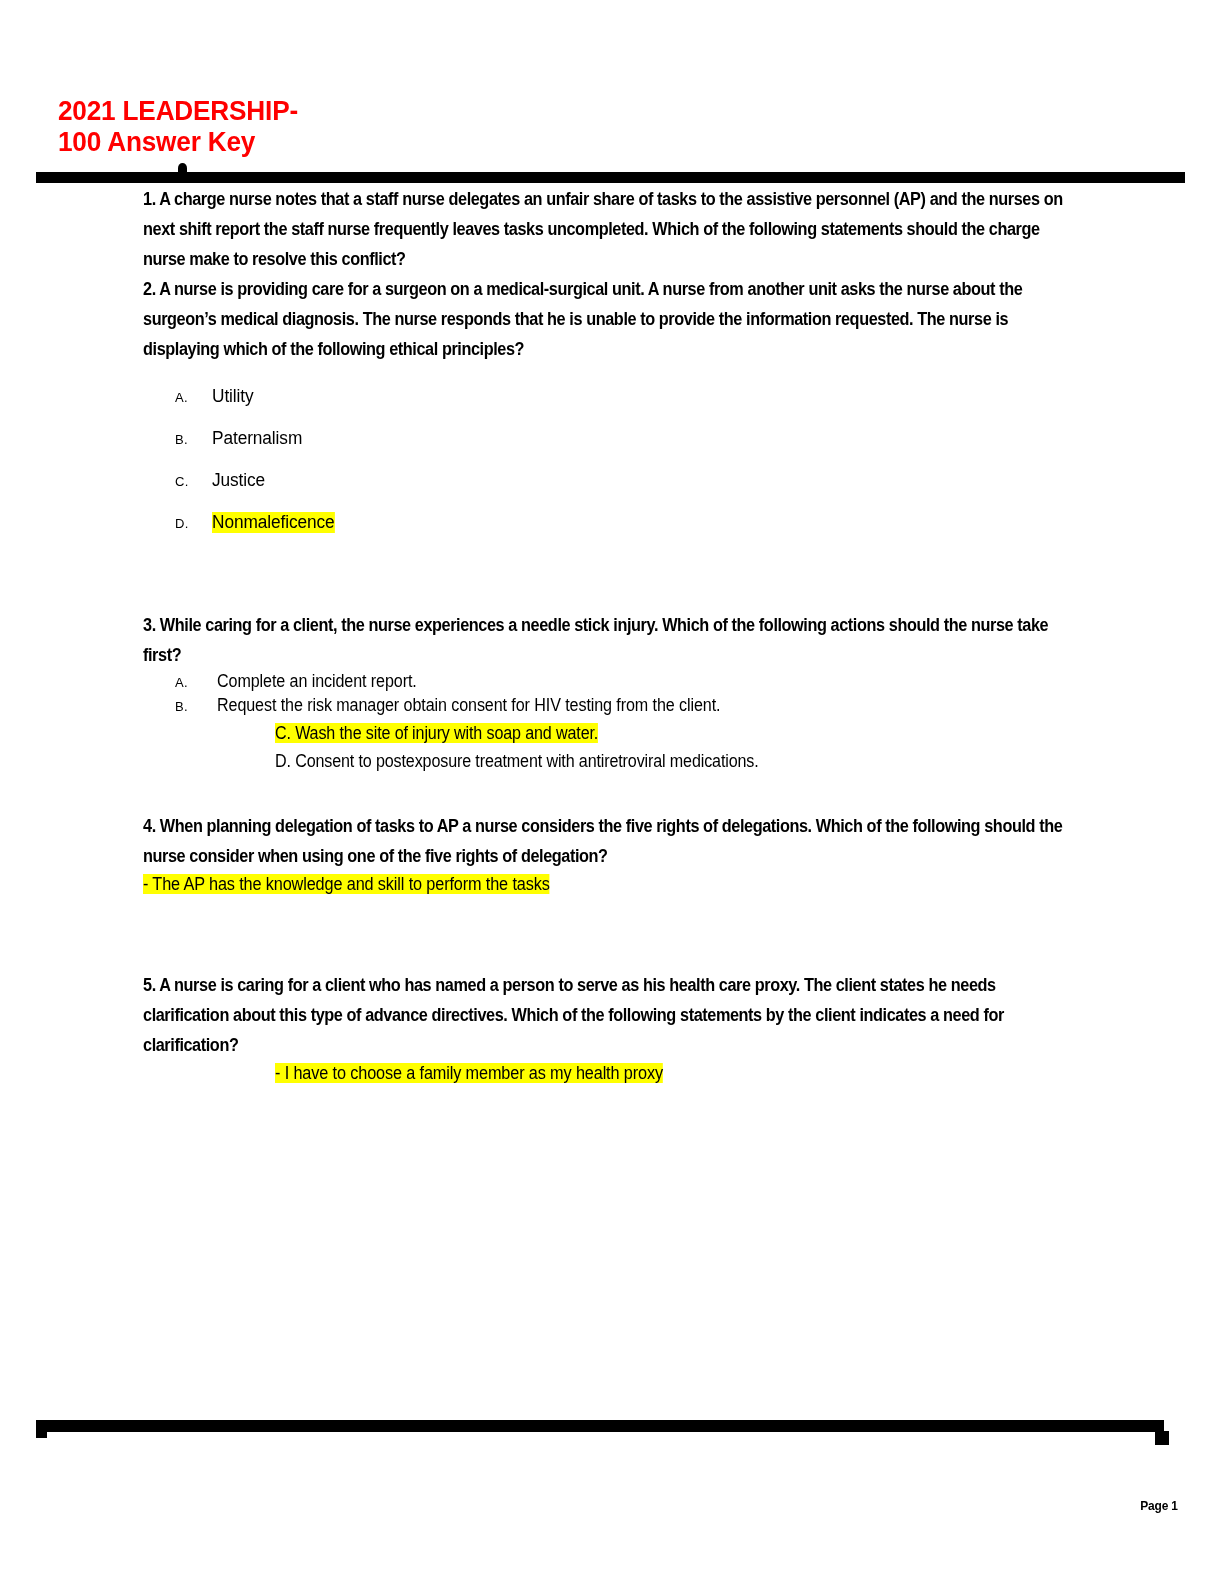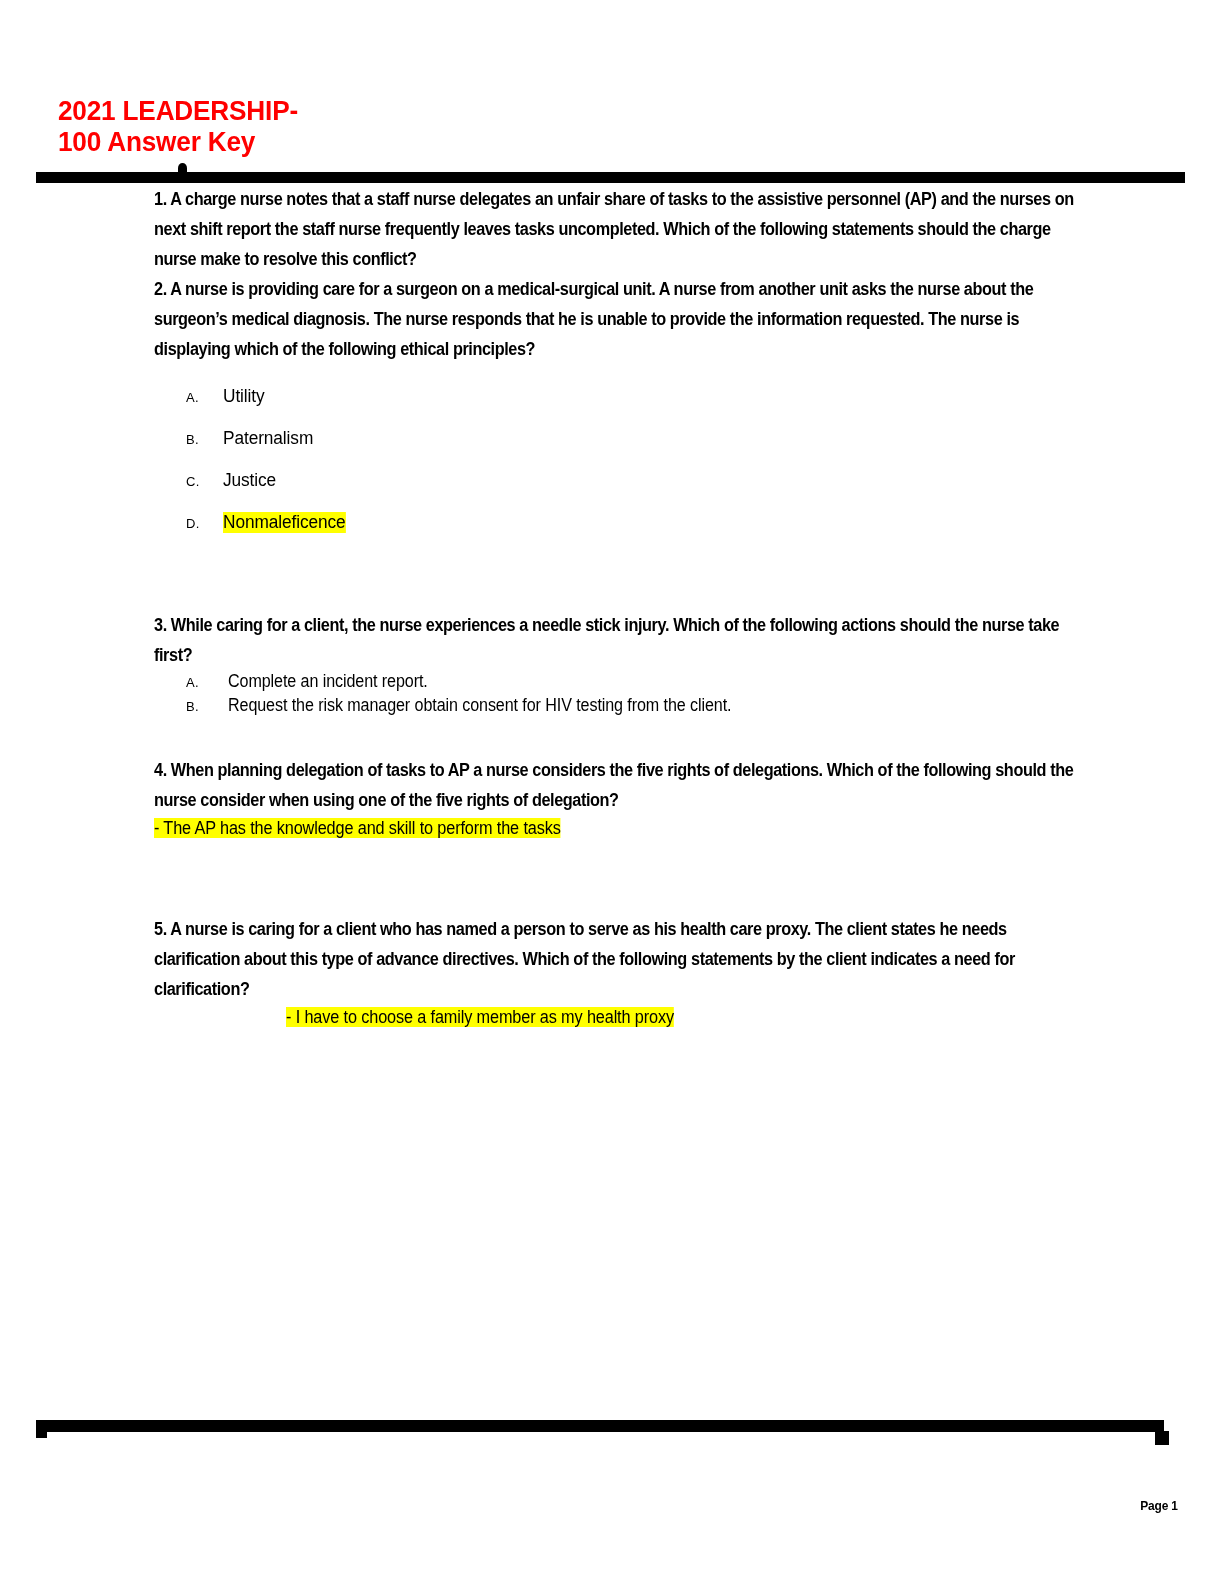--- a/index.html
+++ b/index.html
@@ -66,21 +66,21 @@
   #footer-rule-right-nub {
     left: 1155px;
     top: 1431px;
     width: 14px;
     height: 14px;
   }
 
   
   #content {
     position: absolute;
-    left: 154px;
+    left: 143px;
     top: 184px;
     width: 930px;
   }
 
   .question {
     font-family: "Liberation Sans", sans-serif;
     font-weight: bold;
     font-size: 17.5px;
     line-height: 30px;
     letter-spacing: -0.45px;
@@ -216,20 +216,28 @@
     <li class="opt-row">
       <span class="opt-letter">A.</span>
       <span class="opt-text">Complete an incident report.</span>
     </li>
     <li class="opt-row">
       <span class="opt-letter">B.</span>
       <span class="opt-text">Request the risk manager obtain consent for HIV testing from the client.</span>
     </li>
   </ul>
 
+  <div id="q3-options-cd">
+    <div class="cd-row">
+      <span class="hl">C. Wash the site of injury with soap and water.</span>
+    </div>
+    <div class="cd-row">
+      <span>D. Consent to postexposure treatment with antiretroviral medications.</span>
+    </div>
+  </div>
 
   <div class="spacer-md"></div>
 
   <div class="question">4. When planning delegation of tasks to AP a nurse considers the five rights of delegations. Which of the following should the nurse consider when using one of the five rights of delegation?</div>
 
   <div class="dash-answer">
     <span class="hl">-  The AP has the knowledge and skill to perform the tasks</span>
   </div>
 
   <div class="spacer-lg"></div>

